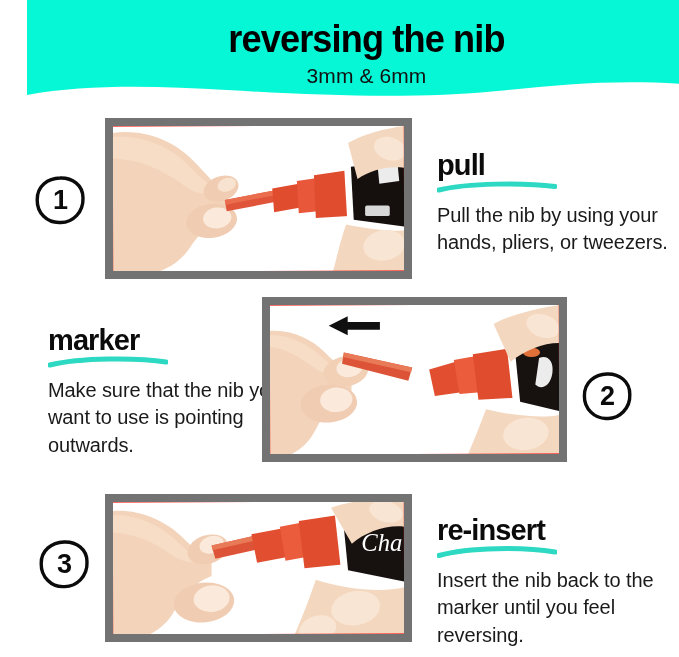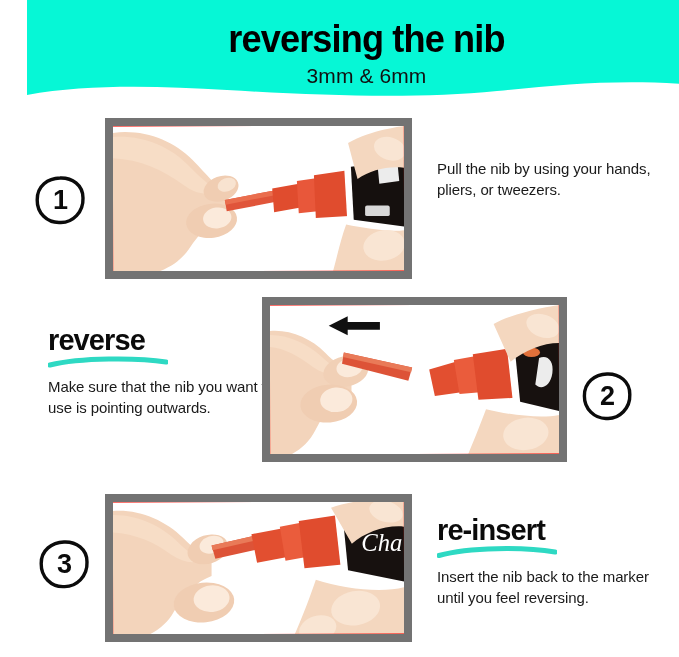--- a/index.html
+++ b/index.html
@@ -116,21 +116,21 @@
     white-space: nowrap;
   }
   .underline {
     display: block;
     width: 100%;
     height: 12px;
     margin-top: -1px;
   }
   .body-text {
     font-family: "Liberation Sans", sans-serif;
-    font-size: 15px;
+    font-size: 20px;
     font-weight: 400;
     color: #1a1a1a;
     line-height: 1.38;
     margin-top: 9px;
     letter-spacing: -0.1px;
   }
 </style>
 </head>
 <body>
 
@@ -181,29 +181,35 @@
       <rect x="266" y="84" width="26" height="11" rx="2" fill="#d8d8d8"></rect>
 
       <path d="M248,18 C272,4 307,0 307,0 L307,44 C290,42 272,46 258,56 Z" fill="#f4d7bf"></path>
       <path d="M246,104 C266,108 292,112 307,110 L307,161 L230,161 C236,140 240,120 246,104 Z" fill="#f4d7bf"></path>
       <ellipse cx="292" cy="24" rx="17" ry="12" fill="#f9e5d3" transform="rotate(18 292 24)"></ellipse>
       <ellipse cx="286" cy="126" rx="22" ry="16" fill="#f9e5d3" transform="rotate(-10 286 126)"></ellipse>
     </svg>
   </div>
 
   <div class="text-block" style="left:437px; top:150px;">
+    <div class="heading-wrap">
+      <div class="heading">pull</div>
+      <svg class="underline" viewBox="0 0 120 12" preserveAspectRatio="none">
+        <path d="M2,9 C30,2 88,1.5 118,5.5" fill="none" stroke="#2ED9C3" stroke-width="5" stroke-linecap="round"></path>
+      </svg>
+    </div>
     <div class="body-text">Pull the nib by using your hands, pliers, or tweezers.</div>
   </div>
 </div>
 
 <div class="step">
 
   <div class="text-block" style="left:48px; top:325px; text-align:left;">
     <div class="heading-wrap">
-      <div class="heading">reverse</div>
+      <div class="heading">marker</div>
       <svg class="underline" viewBox="0 0 120 12" preserveAspectRatio="none">
         <path d="M2,9 C32,1.5 90,1.5 118,6" fill="none" stroke="#2ED9C3" stroke-width="5" stroke-linecap="round"></path>
       </svg>
     </div>
     <div class="body-text">Make sure that the nib you want to use is pointing outwards.</div>
   </div>
 
   <div class="photo-frame" style="left:262px; top:297px; width:305px; height:165px;">
     <svg class="photo-canvas" viewBox="0 0 305 165" preserveAspectRatio="none">
       <rect x="0" y="0" width="305" height="165" fill="#ffffff"></rect>

